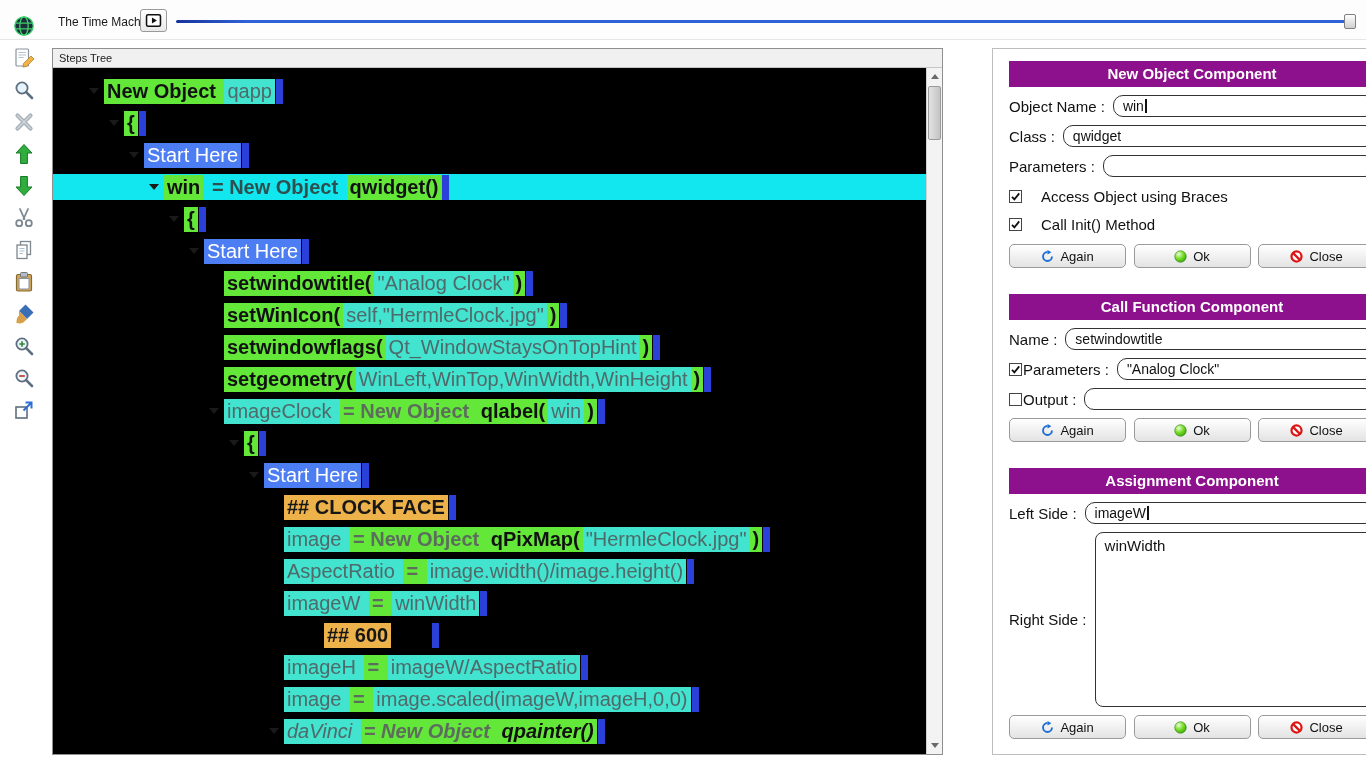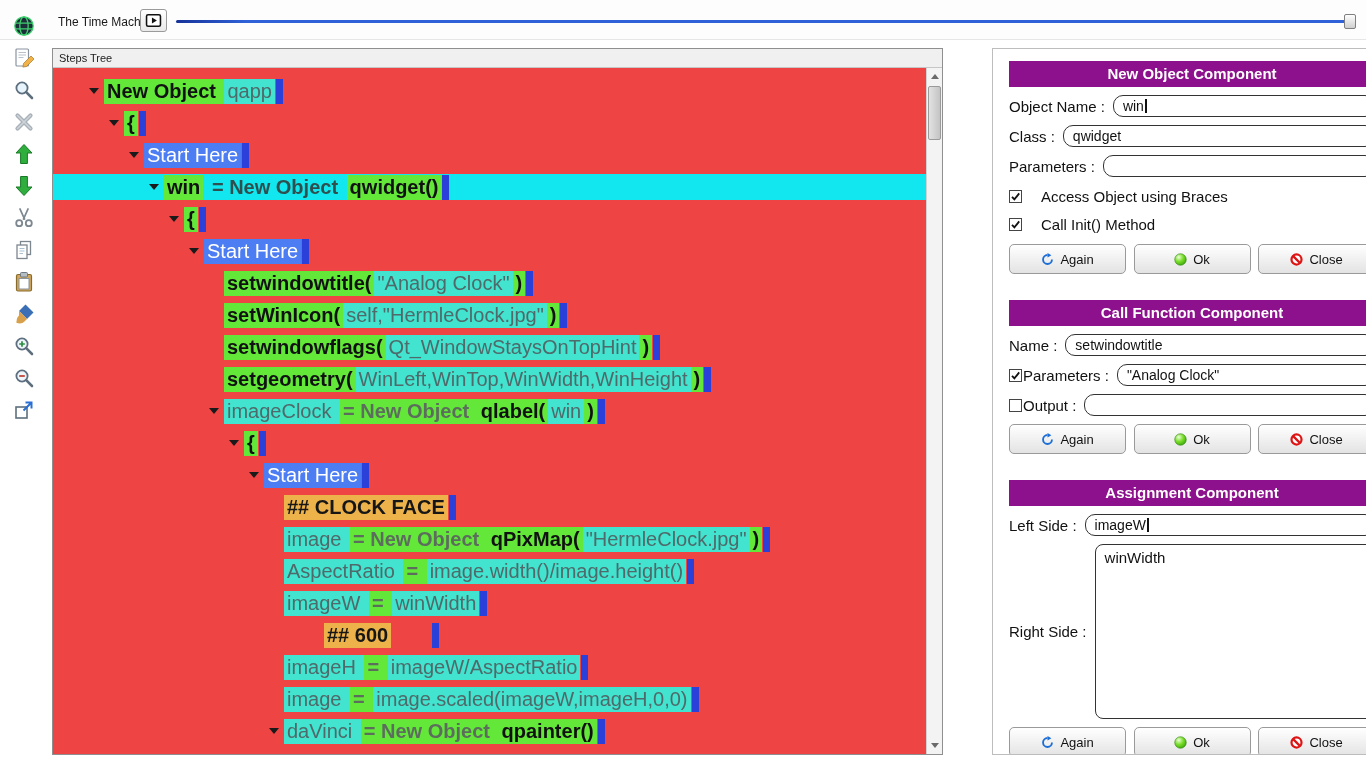--- a/index.html
+++ b/index.html
@@ -27,21 +27,21 @@
     border-radius:2px;background:linear-gradient(#fefefe,#cfcfcf)}
 
   
   .toolbar{position:absolute;left:0;top:0;width:48px;height:100%;display:flex;flex-direction:column;
     align-items:center;padding-top:15px;gap:10px}
   .tool{width:23px;height:22px;display:flex;align-items:center;justify-content:center;cursor:pointer}
   .tool svg{width:22px;height:22px;display:block}
 
   
   .tree-panel{position:absolute;left:52px;top:48px;width:891px;height:707px;border:1px solid #8f8f8f;
-    background:#ef4444}
+    background:#000000}
   .tree-header{height:19px;line-height:18px;background:#f0f0f0;border-bottom:1px solid #c6c6c6;
     font-size:11px;color:#222;padding-left:6px}
   .tree-body{position:absolute;left:0;top:19px;right:16px;bottom:0;overflow:hidden;padding-top:7px}
   .tree-row{height:32px;display:flex;align-items:center;white-space:pre;cursor:default}
   .tree-row.selected{background:linear-gradient(transparent 3px,var(--selection-bg) 3px,
     var(--selection-bg) 29px,transparent 29px)}
   .twisty{width:17px;flex:0 0 17px;display:flex;align-items:center;cursor:pointer}
   .twisty::before{content:"";border-left:5px solid transparent;border-right:5px solid transparent;
     border-top:6px solid #1a1a1a;margin-left:2px}
   .twisty-spacer{width:17px;flex:0 0 17px}
@@ -77,21 +77,21 @@
   .frow{display:flex;align-items:center;margin:8px 0}
   .flabel{font-size:15px;color:#111;margin-right:8px;white-space:pre}
   .tinput{flex:1;height:22px;border:1px solid #333;border-radius:10px;background:#fff;display:flex;
     align-items:center;padding:0 9px;font-size:14px;color:#111;overflow:hidden;cursor:text}
   .caret{width:2px;height:14px;background:#111;margin-left:1px;flex:0 0 2px}
   .crow{display:flex;align-items:center;gap:18px;margin:11px 0;font-size:15px;color:#111}
   .checkbox{width:13px;height:13px;border:1px solid #444;background:#fff;display:flex;
     align-items:center;justify-content:center;cursor:pointer;flex:0 0 13px;margin-right:1px}
   .checkbox svg{width:11px;height:11px;display:block}
   .btn-row{display:flex;justify-content:space-between;margin-top:8px}
-  .btn{width:117px;height:30px;border:1px solid #9a9a9a;border-radius:5px;
+  .btn{width:117px;height:24px;border:1px solid #9a9a9a;border-radius:5px;
     background:linear-gradient(#ffffff,#e3e3e3);display:flex;align-items:center;justify-content:center;
     gap:6px;font-size:13px;color:#111;cursor:pointer}
   .btn-icon svg{width:13px;height:13px;display:block}
   .tarea{flex:1;height:175px;border:1px solid #333;border-radius:8px;padding:4px 9px;font-size:15px;
     color:#111;cursor:text}
 </style>
 </head>
 <body>
 
 <div class="app">
@@ -217,21 +217,21 @@
         <div class="tree-row" style="padding-left: 154px;"><span class="twisty"></span><span class="seg seg-val">imageClock </span><span class="seg seg-op">= New Object </span><span class="seg seg-kw">qlabel(</span><span class="seg seg-val">win</span><span class="seg seg-kw">)</span><span class="eol-caret"></span></div>
         <div class="tree-row" style="padding-left: 174px;"><span class="twisty"></span><span class="seg seg-kw">{</span><span class="eol-caret"></span></div>
         <div class="tree-row" style="padding-left: 194px;"><span class="twisty"></span><span class="seg seg-marker">Start Here</span><span class="eol-caret"></span></div>
         <div class="tree-row" style="padding-left: 214px;"><span class="twisty-spacer"></span><span class="seg seg-comment">## CLOCK FACE</span><span class="eol-caret"></span></div>
         <div class="tree-row" style="padding-left: 214px;"><span class="twisty-spacer"></span><span class="seg seg-val">image </span><span class="seg seg-op">= New Object </span><span class="seg seg-kw">qPixMap(</span><span class="seg seg-val">"HermleClock.jpg"</span><span class="seg seg-kw">)</span><span class="eol-caret"></span></div>
         <div class="tree-row" style="padding-left: 214px;"><span class="twisty-spacer"></span><span class="seg seg-val">AspectRatio </span><span class="seg seg-op">= </span><span class="seg seg-val">image.width()/image.height()</span><span class="eol-caret"></span></div>
         <div class="tree-row" style="padding-left: 214px;"><span class="twisty-spacer"></span><span class="seg seg-val">imageW </span><span class="seg seg-op">= </span><span class="seg seg-val">winWidth</span><span class="eol-caret"></span></div>
         <div class="tree-row" style="padding-left: 214px; gap: 40px;"><span class="twisty-spacer"></span><span class="seg seg-comment">## 600</span><span class="eol-caret"></span></div>
         <div class="tree-row" style="padding-left: 214px;"><span class="twisty-spacer"></span><span class="seg seg-val">imageH </span><span class="seg seg-op">= </span><span class="seg seg-val">imageW/AspectRatio</span><span class="eol-caret"></span></div>
         <div class="tree-row" style="padding-left: 214px;"><span class="twisty-spacer"></span><span class="seg seg-val">image </span><span class="seg seg-op">= </span><span class="seg seg-val">image.scaled(imageW,imageH,0,0)</span><span class="eol-caret"></span></div>
-        <div class="tree-row" style="padding-left: 214px;"><span class="twisty"></span><span class="seg seg-val">daVinci </span><span class="seg seg-op">= New Object </span><span class="seg seg-kw">qpainter()</span><span class="eol-caret"></span></div>
+        <div class="tree-row" style="padding-left: 214px; font-style: italic;"><span class="twisty"></span><span class="seg seg-val">daVinci </span><span class="seg seg-op">= New Object </span><span class="seg seg-kw">qpainter()</span><span class="eol-caret"></span></div>
       </div>
     <div class="vscroll">
       <div class="sb-btn sb-up"></div>
       <div class="sb-thumb"></div>
       <div class="sb-btn sb-down"></div>
     </div>
   </div>
 
   <div class="right-panel">
       <div class="group">

